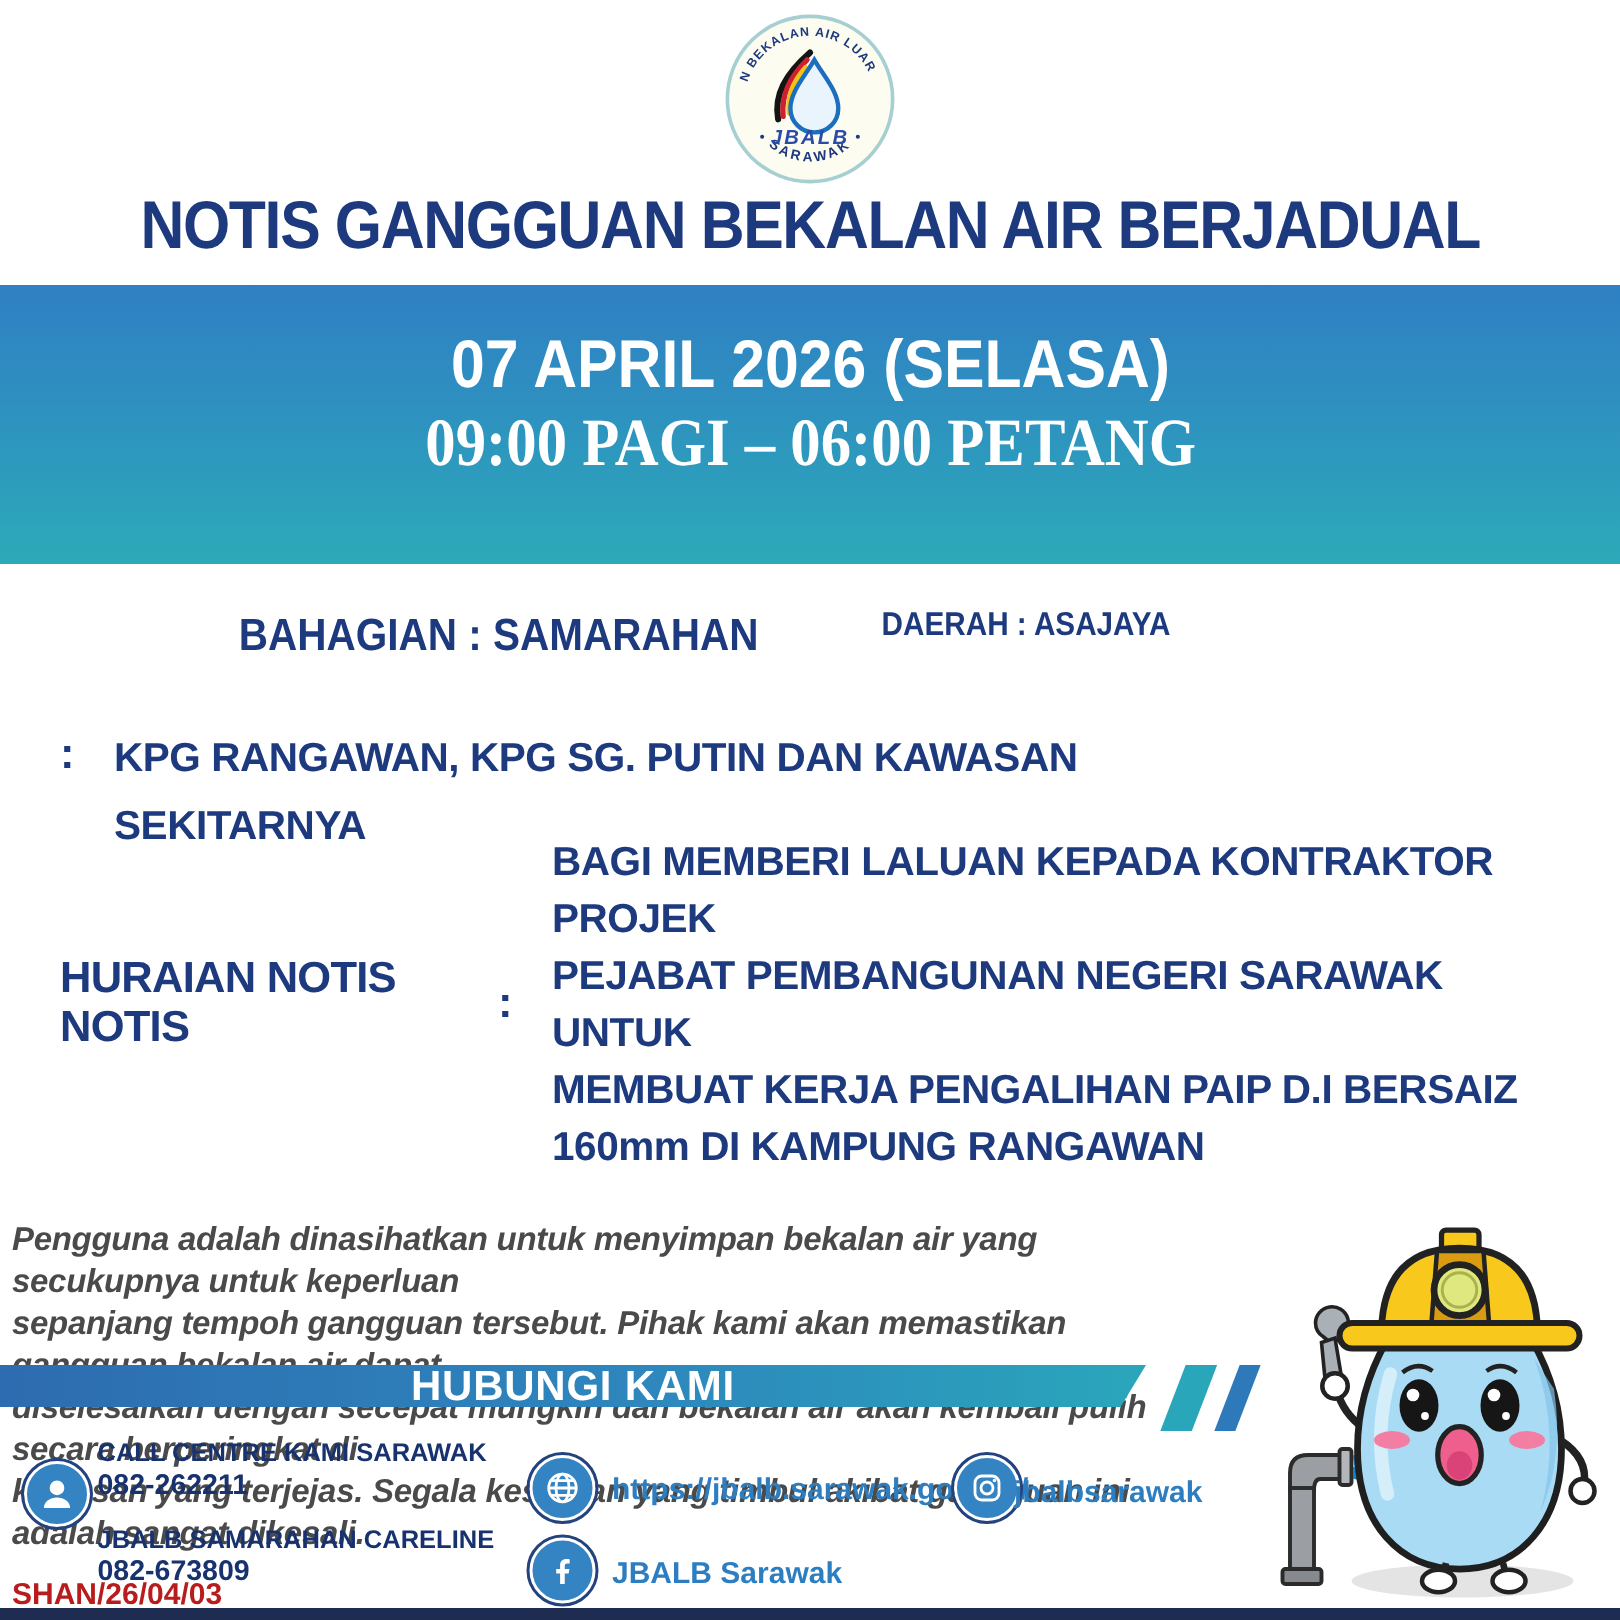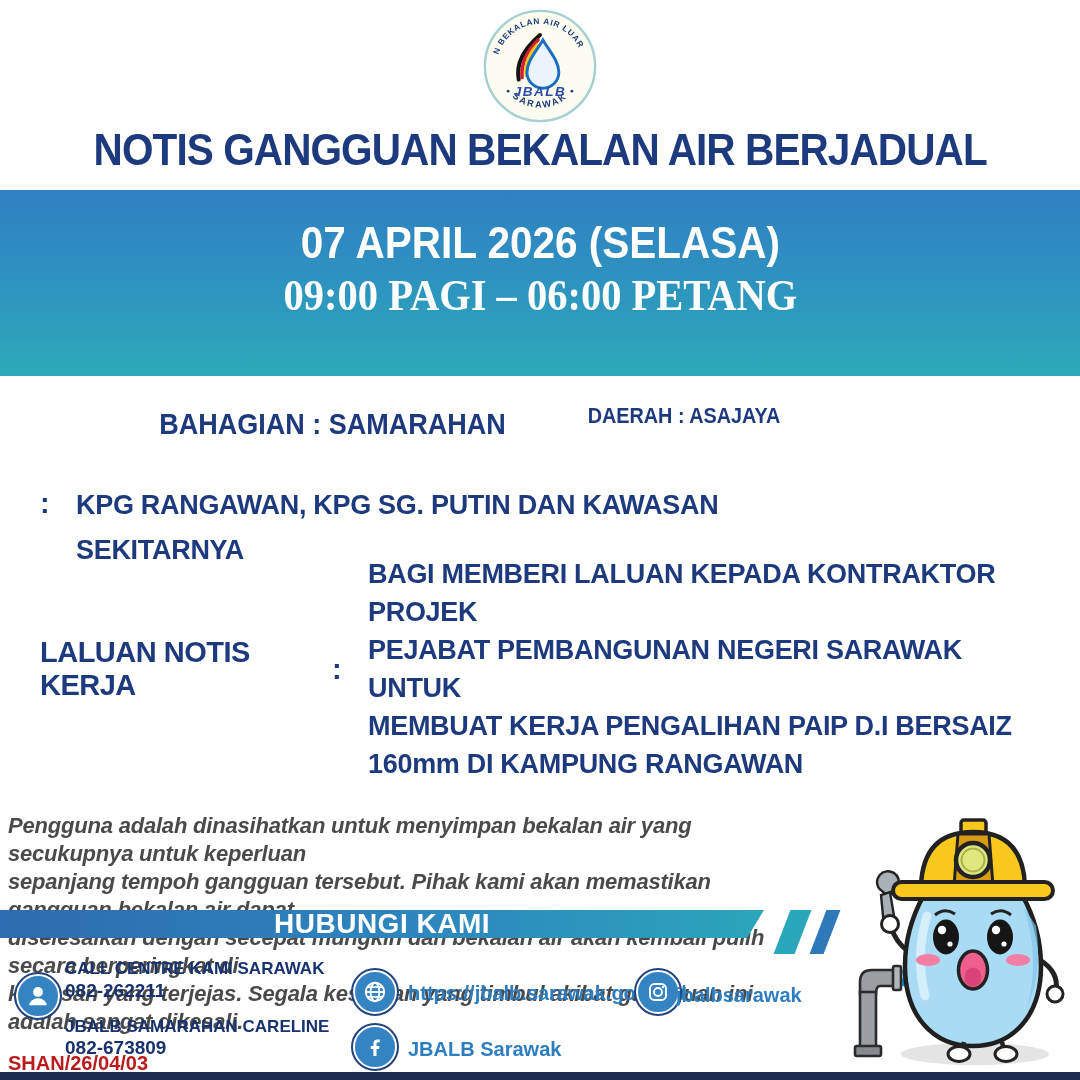--- a/index.html
+++ b/index.html
@@ -122,21 +122,21 @@
     <span class="condensed">DAERAH : ASAJAYA</span>
   </div>
 
   <div class="detail-row row-kawasan">
     <div class="col">:</div>
     <div class="val">KPG RANGAWAN, KPG SG. PUTIN DAN KAWASAN
 SEKITARNYA</div>
   </div>
 
   <div class="detail-row row-huraian">
-    <div class="lbl">LALUAN NOTIS KERJA</div>
+    <div class="lbl">HURAIAN NOTIS NOTIS</div>
     <div class="col">:</div>
     <div class="val">BAGI MEMBERI LALUAN KEPADA KONTRAKTOR PROJEK
 PEJABAT PEMBANGUNAN NEGERI SARAWAK UNTUK
 MEMBUAT KERJA PENGALIHAN PAIP D.I BERSAIZ
 160mm DI KAMPUNG RANGAWAN</div>
   </div>
 
   <div class="disclaimer">Pengguna adalah dinasihatkan untuk menyimpan bekalan air yang secukupnya untuk keperluan
 sepanjang tempoh gangguan tersebut. Pihak kami akan memastikan gangguan bekalan air dapat
 diselesaikan dengan secepat mungkin dan bekalan air akan kembali pulih secara berperingkat di

